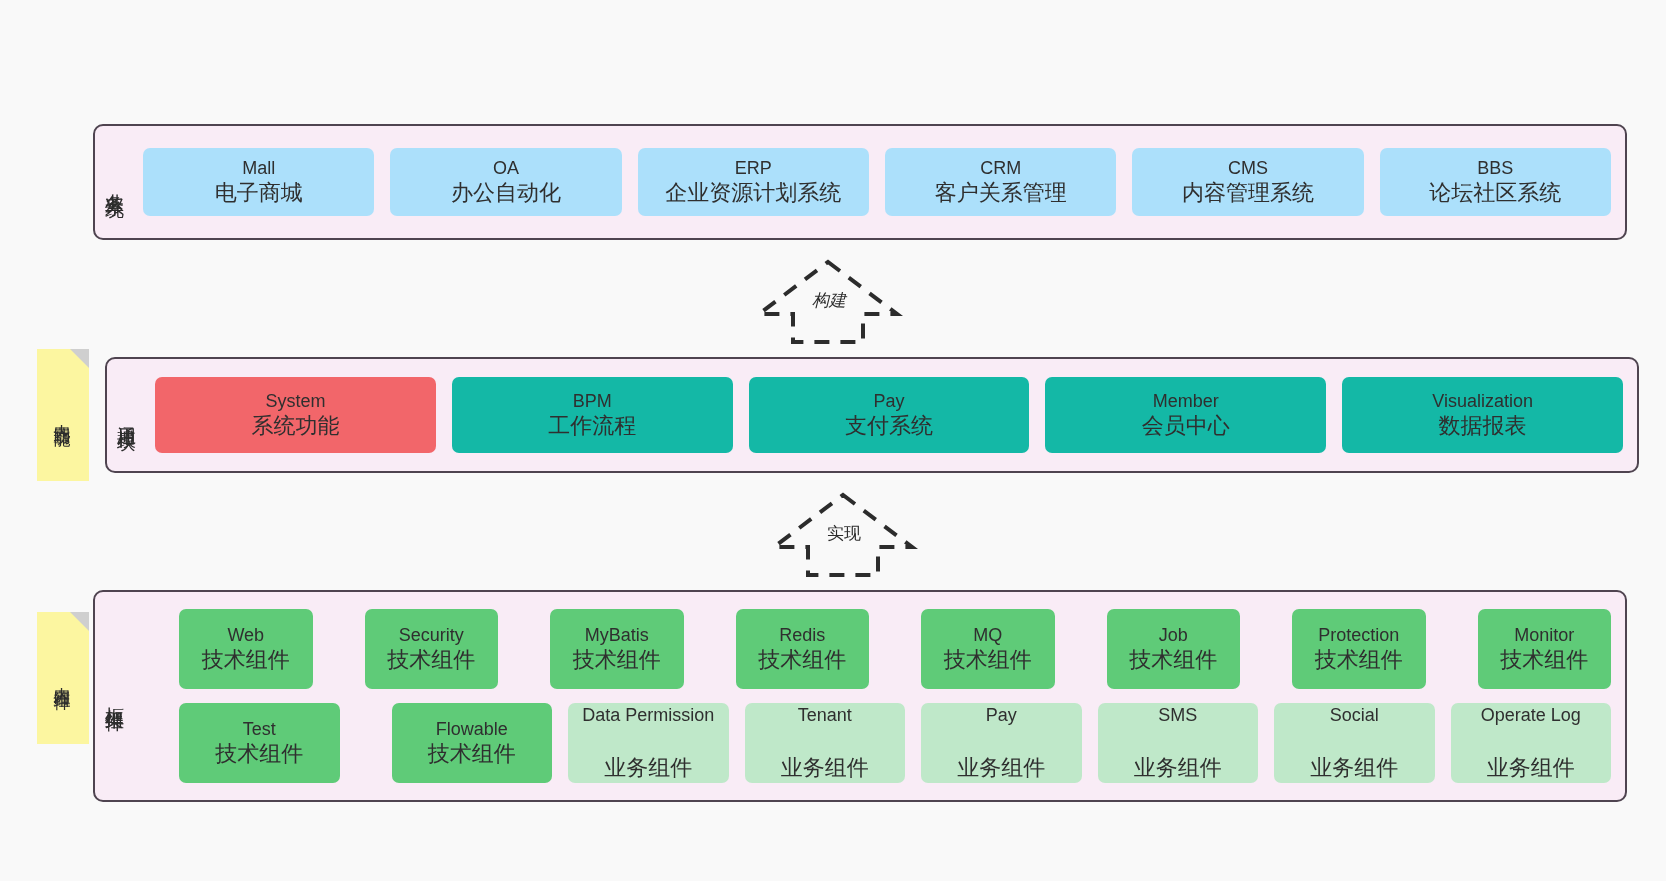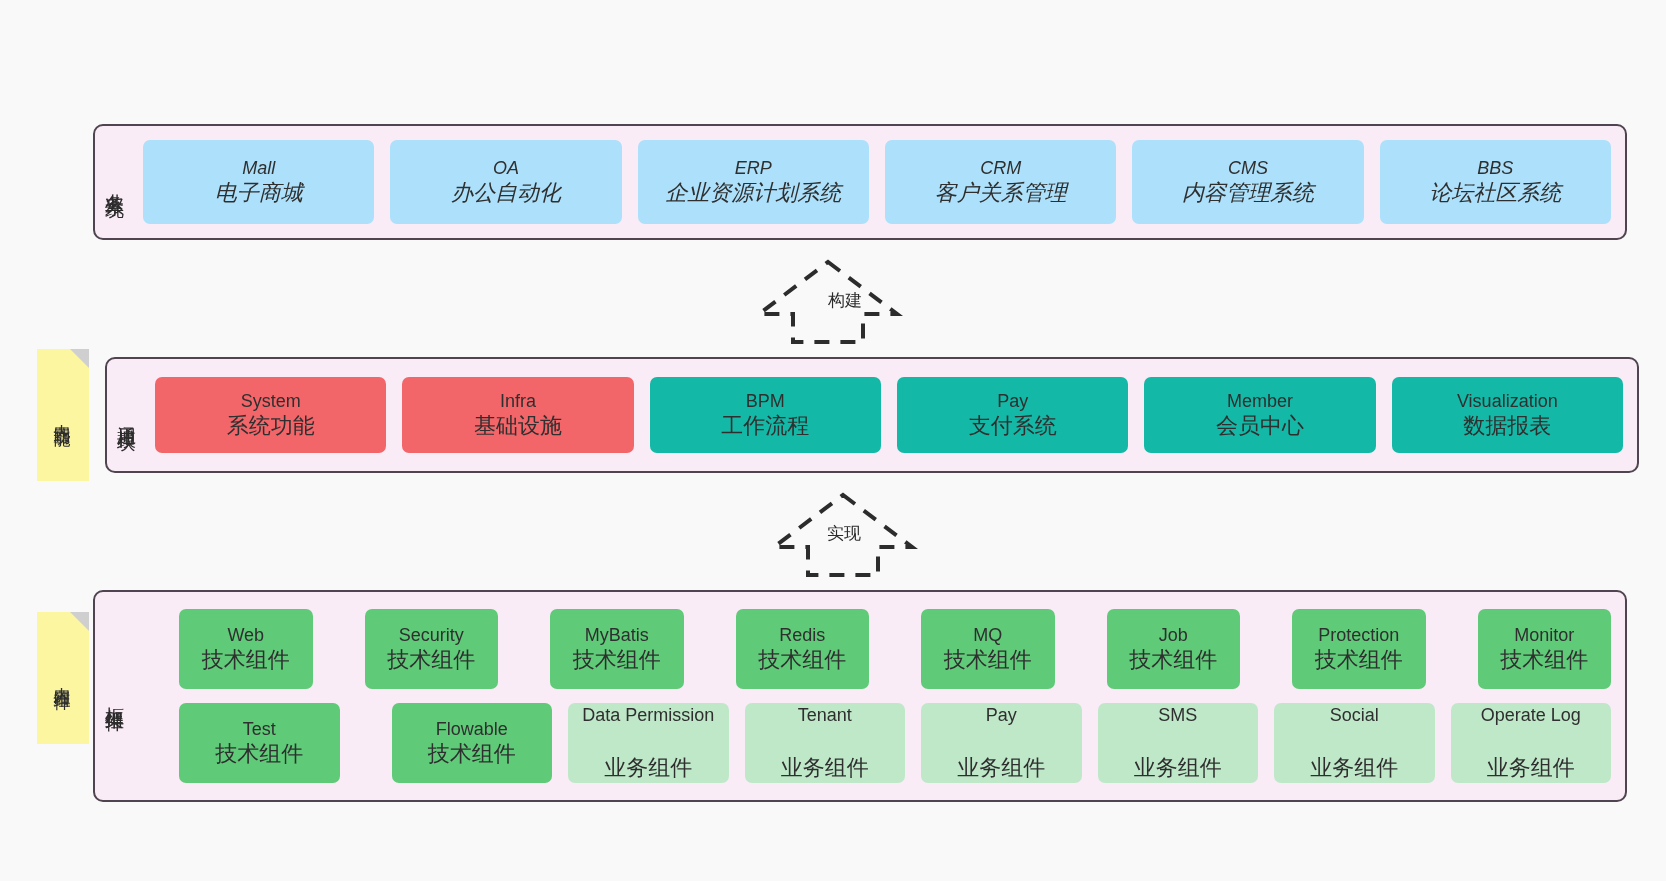--- a/index.html
+++ b/index.html
@@ -64,21 +64,21 @@
 
   
   .c-blue       { background: #ace0fb; }
   .c-red        { background: #f2666a; }
   .c-pink       { background: #14b8a6; }
   .c-green      { background: #5fcb78; margin-left: 36px; }
   .c-lightgreen { background: #bfe8c9; gap: 28px; }
 
   
   #layer-business  { left: 93px;  top: 124px; width: 1534px; height: 116px; }
-  #layer-business  .cell { height: 84px; font-style: italic; }
+  #layer-business  .cell { height: 68px; }
   #layer-module    { left: 105px;  top: 357px; width: 1534px; height: 116px; }
   #layer-module    .cell { height: 76px; }
   #layer-framework { left: 93px;  top: 590px; width: 1534px; height: 212px; }
   #layer-framework .cell { height: 80px; }
 
   
   .note {
     position: absolute;
     width: 52px;
     background: #fcf6a0;
@@ -110,21 +110,21 @@
     position: absolute;
     font-size: 17px;
     color: #2c2c2c;
     background: #f9f9f9;
     padding: 0 3px;
     line-height: 1.1;
     white-space: nowrap;
     z-index: 4;
   }
   #arrow-build  { left: 753px; top: 256px; width: 150px; height: 88px; }
-  #arrow-build  .arrow-label { left: 72px; top: 36px; }
+  #arrow-build  .arrow-label { left: 56px; top: 36px; font-style: italic; }
   #arrow-impl   { left: 768px; top: 489px; width: 150px; height: 88px; }
   #arrow-impl   .arrow-label { left: 56px; top: 36px; }
 </style>
 </head>
 <body>
 
 <div id="stage">
 
   <div class="layer" id="layer-business">
     <div class="layer-title">业务系统</div>
@@ -170,24 +170,20 @@
     <span class="fold"></span>
   </div>
   <div class="layer" id="layer-module">
     <div class="layer-title">通用模块</div>
     <div class="layer-body">
       <div class="row" id="module-row">
           <div class="cell c-red">
             <div class="en">System</div>
             <div class="cn">系统功能</div>
           </div>
-          <div class="cell c-red">
-            <div class="en">Infra</div>
-            <div class="cn">基础设施</div>
-          </div>
           <div class="cell c-pink">
             <div class="en">BPM</div>
             <div class="cn">工作流程</div>
           </div>
           <div class="cell c-pink">
             <div class="en">Pay</div>
             <div class="cn">支付系统</div>
           </div>
           <div class="cell c-pink">
             <div class="en">Member</div>

